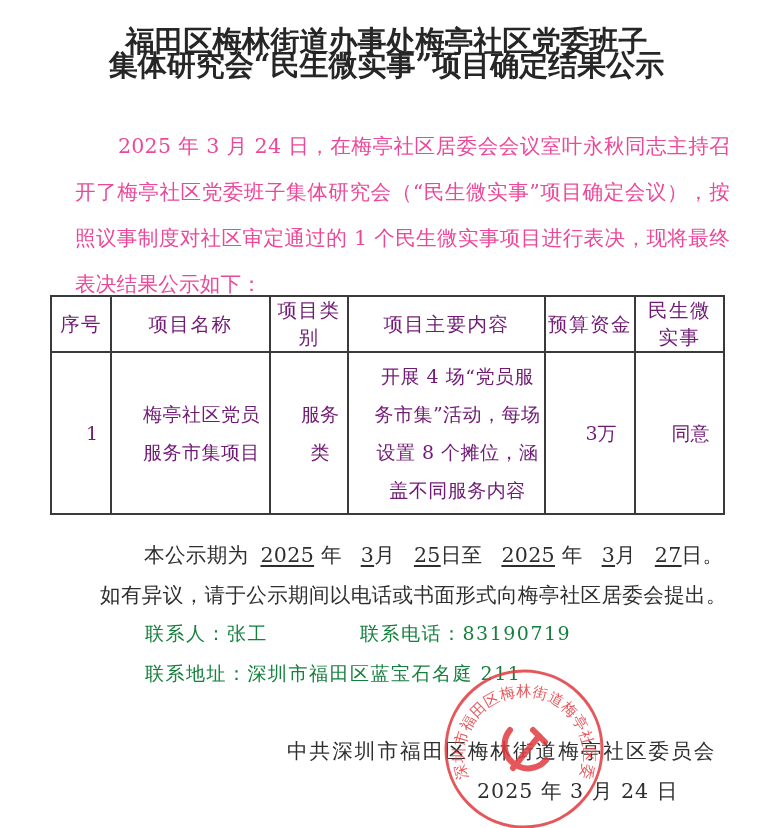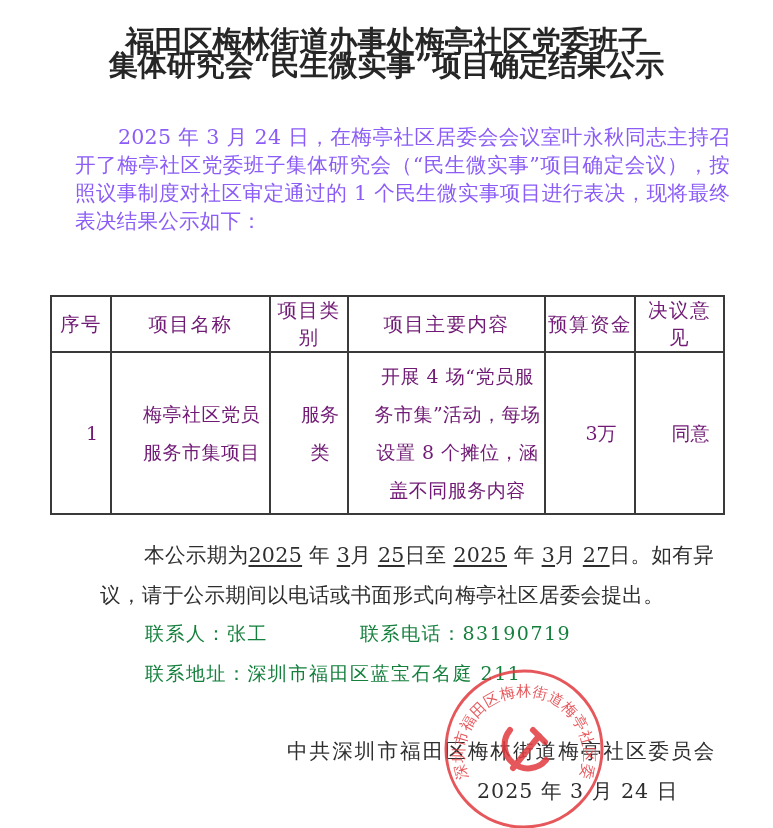--- a/index.html
+++ b/index.html
@@ -11,21 +11,21 @@
   .title {
     position: absolute; left: 0; width: 773px; text-align: center;
     font-family: "DejaVu Serif", "Liberation Serif", serif;
     font-weight: bold; font-size: 29px; letter-spacing: 0px; color: #262626;
     white-space: nowrap;
   }
   .t1 { top: 22px; }
   .t2 { top: 46px; }
   .para {
     position: absolute; left: 75px; top: 123px; width: 655px;
-    font-size: 20.6px; line-height: 28px; color: #8b5cf6;
+    font-size: 20.6px; line-height: 46px; color: #ec4899;
     text-indent: 43px; text-align: justify; letter-spacing: 0.2px;
   }
 
   table.proj {
     position: absolute; left: 50px; top: 295px; width: 673px;
     border-collapse: collapse; table-layout: fixed;
     font-size: 19px; color: #701a75;
   }
   table.proj th, table.proj td {
     border: 2px solid #3a3a3a; padding: 0 2px; text-align: center;
@@ -33,21 +33,21 @@
   }
   table.proj th { height: 39px; font-size: 19.5px; letter-spacing: 1.5px; }
   table.proj td { height: 160px; line-height: 38px; padding-left: 24px; }
   td.left { text-align: left; padding-left: 2px; letter-spacing: 0.5px; }
 
   .notice {
     position: absolute; left: 100px; top: 535px; width: 630px;
     font-size: 20.6px; line-height: 40px; text-indent: 44px;
     color: #2e2e2e; letter-spacing: 0.3px;
   }
-  .u { text-decoration: underline; text-underline-offset: 3px; }
+  .u { text-decoration: underline; text-underline-offset: 3px; padding-left: 12px; }
 
   .contact { position: absolute; font-size: 19px; color: #15803d; white-space: nowrap; letter-spacing: 1.5px; }
   .c1 { left: 145px; top: 621px; }
   .c2 { left: 360px; top: 621px; }
   .c3 { left: 145px; top: 661px; }
 
   .sign-org { position: absolute; left: 287px; top: 737px; font-size: 20.6px; color: #2e2e2e; white-space: nowrap; letter-spacing: 2px; }
   .sign-date { position: absolute; left: 437px; top: 777px; font-size: 20.6px; color: #2e2e2e; white-space: nowrap; letter-spacing: 1px; margin-left: 40px; }
 
   .stamp {
@@ -73,21 +73,21 @@
         <col style="width:90px">
         <col style="width:89px">
     </colgroup>
     <thead>
       <tr>
         <th>序号</th>
         <th>项目名称</th>
         <th>项目类别</th>
         <th>项目主要内容</th>
         <th>预算资金</th>
-        <th>决议意见</th>
+        <th>民生微实事</th>
       </tr>
     </thead>
     <tbody>
       <tr>
         <td>1</td>
         <td class="left">梅亭社区党员服务市集项目</td>
         <td>服务类</td>
         <td class="left">开展 4 场“党员服务市集”活动，每场设置 8 个摊位，涵盖不同服务内容</td>
         <td>3万</td>
         <td>同意</td>

